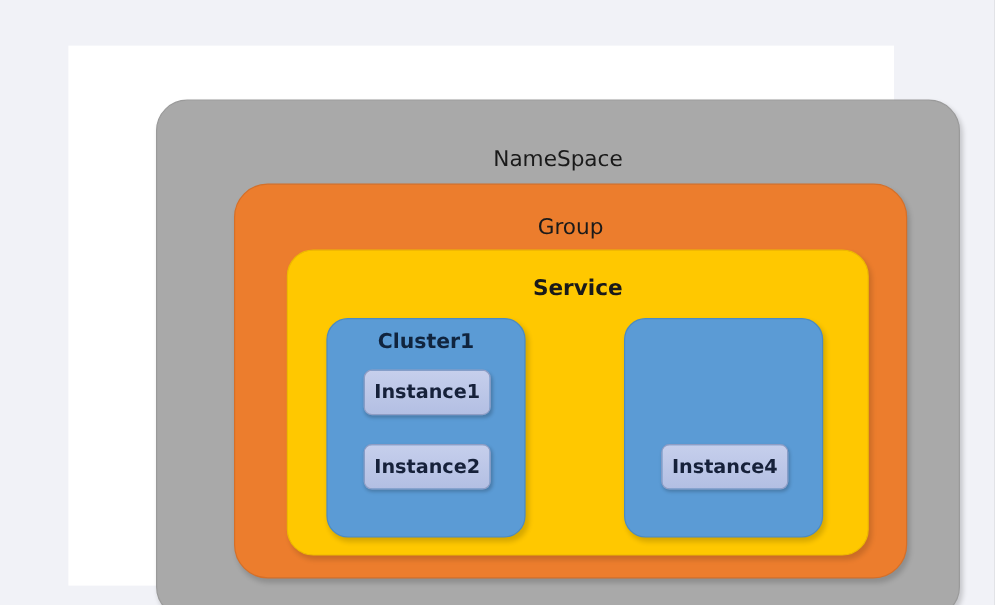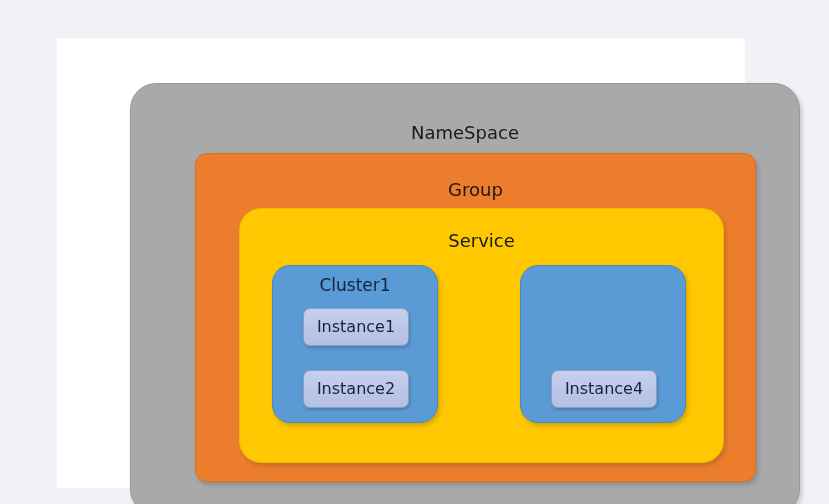--- a/index.html
+++ b/index.html
@@ -44,34 +44,35 @@
   }
 
   
   #layer-group {
     left: 64px;
     top: 69px;
     width: 561px;
     height: 329px;
     background: #ec7d2d;
     border: 1px solid #d66f27;
-    border-radius: 12px;
+    border-radius: 28px;
     box-shadow: 2px 3px 4px rgba(0,0,0,0.16);
   }
 
   
   #layer-service {
     left: 43px;
     top: 54px;
     width: 485px;
     height: 255px;
     background: #ffc800;
     border: 1px solid #edb900;
     border-radius: 22px;
     box-shadow: 2px 3px 4px rgba(0,0,0,0.14);
+    font-weight: bold;
   }
 
   
   .layer-title {
     position: absolute;
     left: 0;
     right: 0;
     text-align: center;
     color: #1a1a1a;
     font-size: 18px;
@@ -80,21 +81,21 @@
   }
   #layer-namespace > .layer-title { top: 26px; margin-top: 12px; }
   #layer-group     > .layer-title { top: 25px; }
   #layer-service   > .layer-title { top: 21px; }
 
   
   .cluster {
     position: absolute;
     box-sizing: border-box;
     width: 166px;
-    height: 158px;
+    height: 183px;
     background: #5b9bd5;
     border: 1px solid #4a8ac4;
     border-radius: 18px;
     box-shadow: 2px 3px 4px rgba(0,0,0,0.16);
   }
   #cluster-1 { left: 32px;  top: 56px; }
   #cluster-2 { left: 280px; top: 56px; }
 
   .cluster-title {
     position: absolute;

